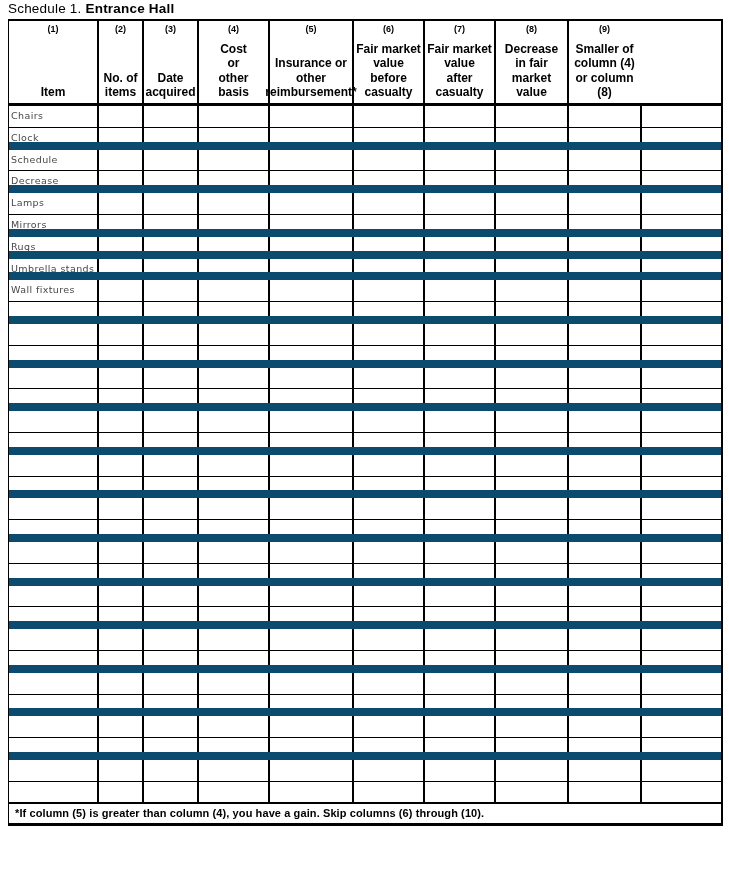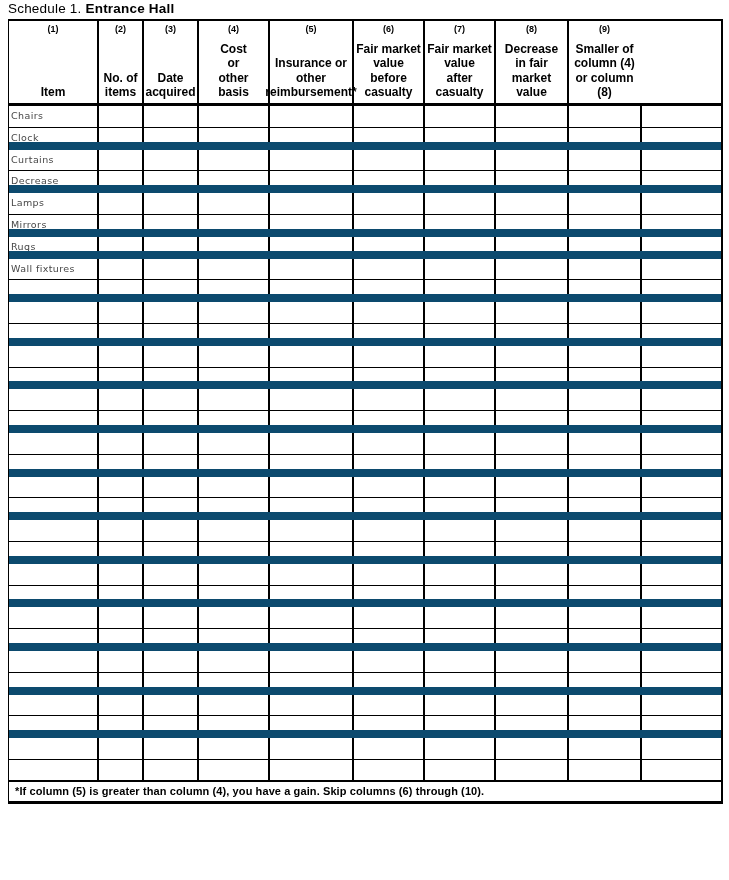--- a/index.html
+++ b/index.html
@@ -173,21 +173,21 @@
           <div class="cell"></div>
           <div class="cell"></div>
           <div class="cell"></div>
           <div class="cell"></div>
           <div class="cell"></div>
           <div class="cell"></div>
           <div class="cell"></div>
         </div>
         <div class="trow grid-cols">
           <div class="cell">
-            <div class="item-label">Curtains</div>
+            <div class="item-label">Schedule</div>
           </div>
           <div class="cell"></div>
           <div class="cell"></div>
           <div class="cell"></div>
           <div class="cell"></div>
           <div class="cell"></div>
           <div class="cell"></div>
           <div class="cell"></div>
           <div class="cell"></div>
           <div class="cell"></div>
@@ -230,20 +230,34 @@
           <div class="cell"></div>
           <div class="cell"></div>
           <div class="cell"></div>
           <div class="cell"></div>
           <div class="cell"></div>
           <div class="cell"></div>
         </div>
         <div class="trow grid-cols pair-end">
           <div class="cell">
             <div class="item-label">Rugs</div>
+          </div>
+          <div class="cell"></div>
+          <div class="cell"></div>
+          <div class="cell"></div>
+          <div class="cell"></div>
+          <div class="cell"></div>
+          <div class="cell"></div>
+          <div class="cell"></div>
+          <div class="cell"></div>
+          <div class="cell"></div>
+        </div>
+        <div class="trow grid-cols pair-end">
+          <div class="cell">
+            <div class="item-label">Umbrella stands</div>
           </div>
           <div class="cell"></div>
           <div class="cell"></div>
           <div class="cell"></div>
           <div class="cell"></div>
           <div class="cell"></div>
           <div class="cell"></div>
           <div class="cell"></div>
           <div class="cell"></div>
           <div class="cell"></div>

